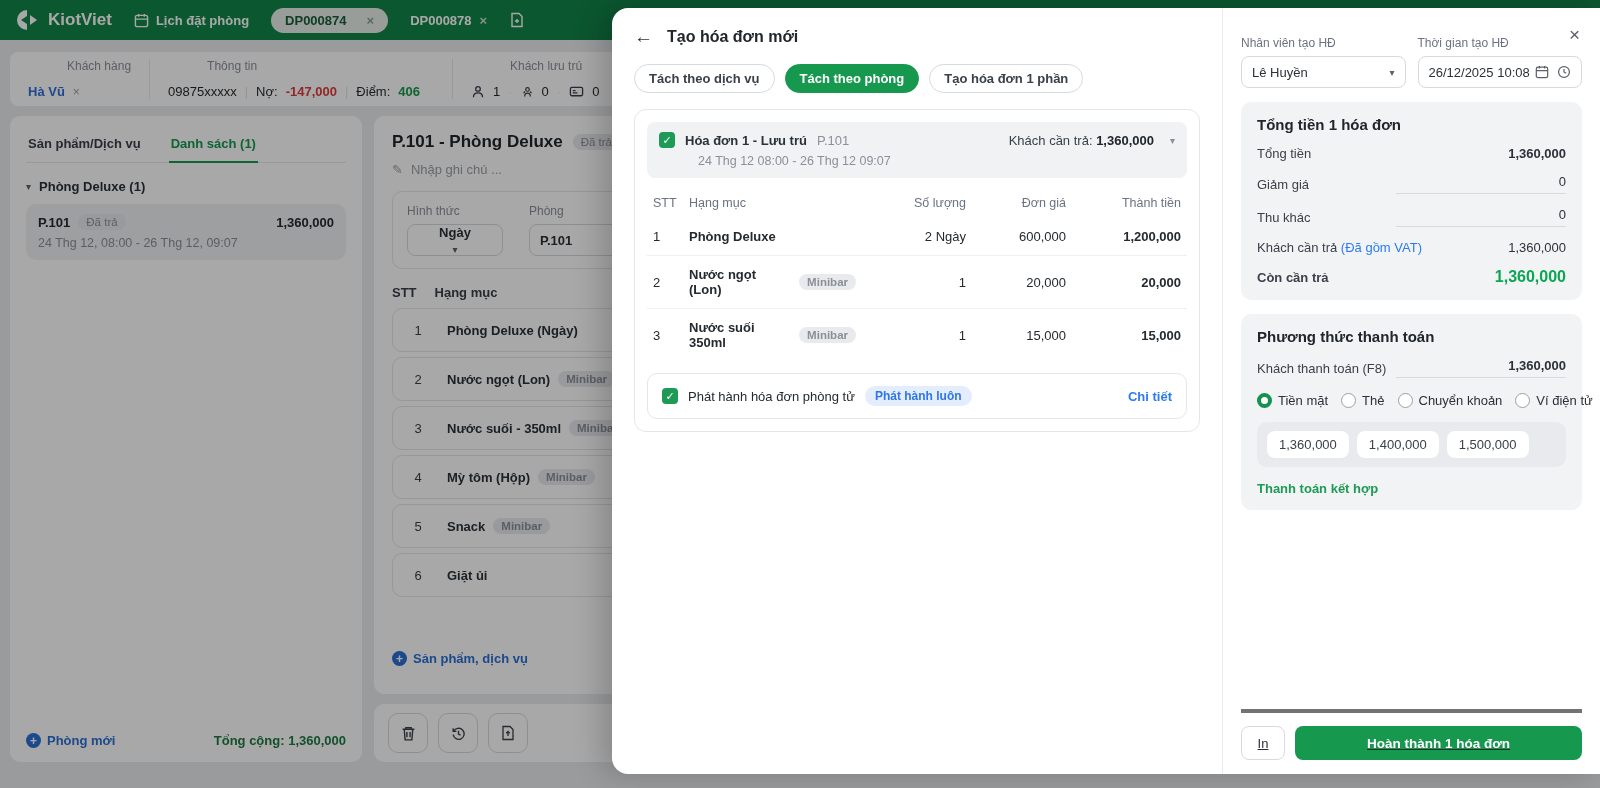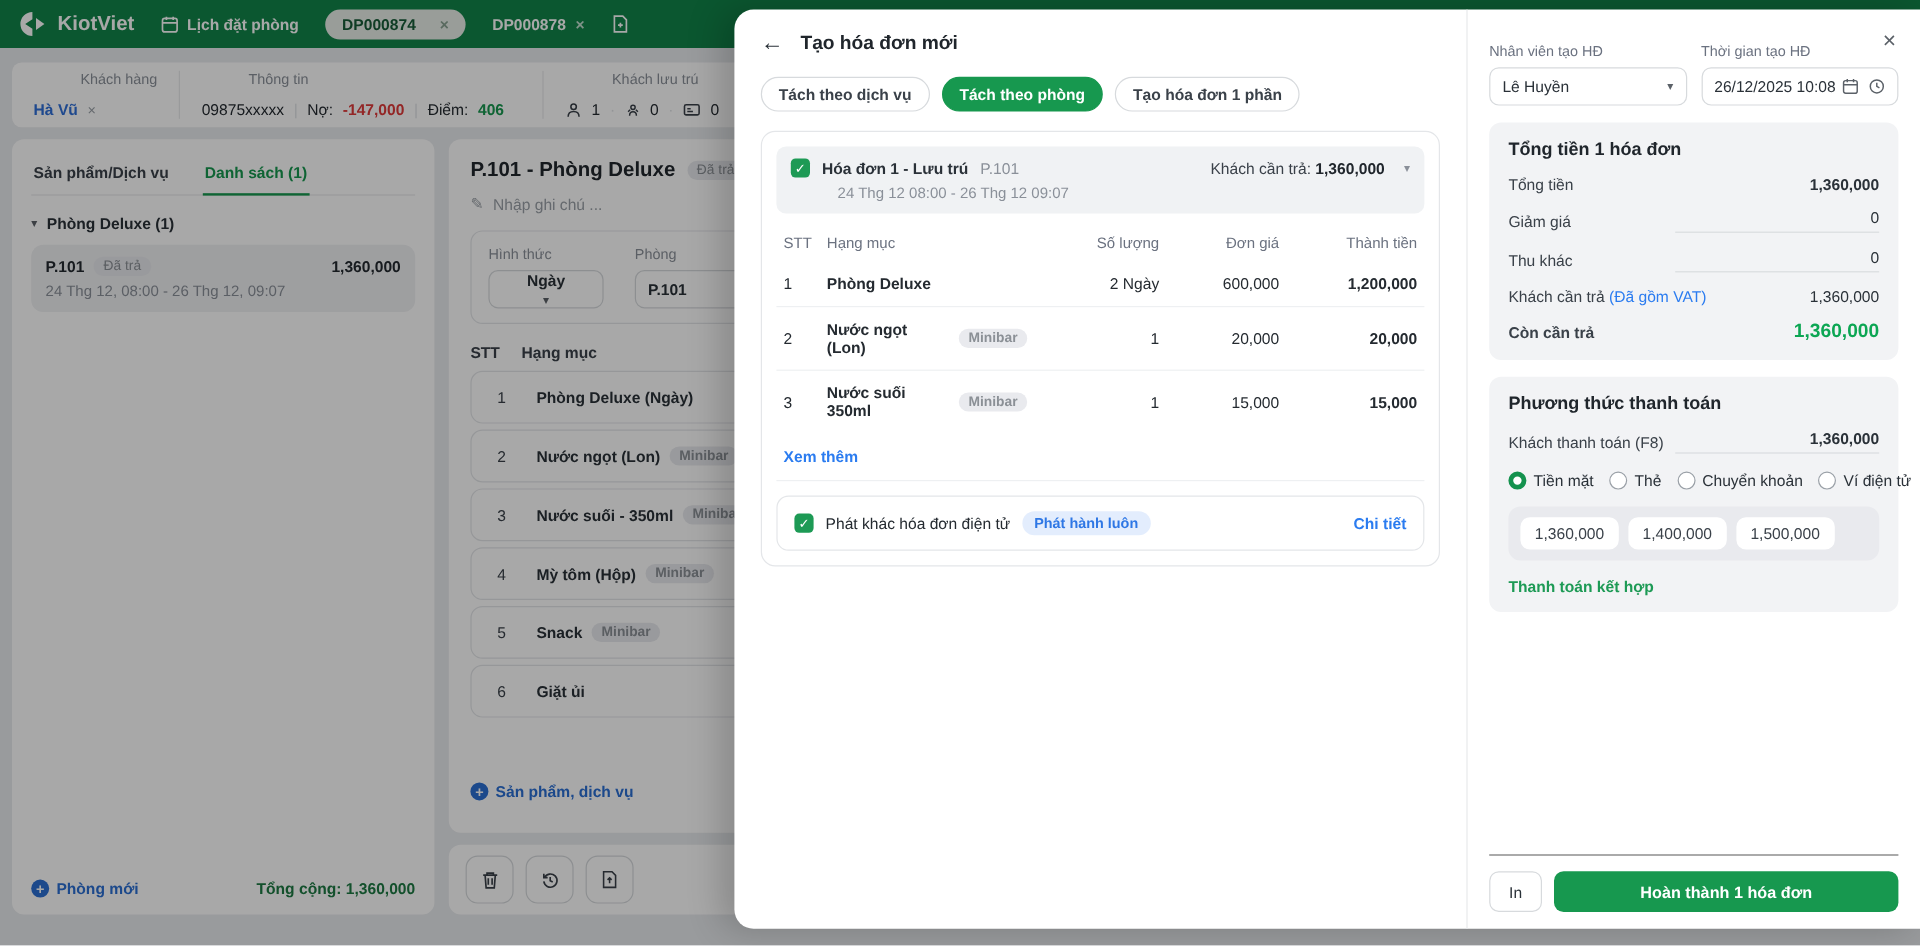--- a/index.html
+++ b/index.html
@@ -119,21 +119,21 @@
   .t-val.inp { border-bottom:1px solid #d9dcdf; min-width:170px; text-align:right; padding-bottom:4px; }
   .vat-blue { color:#2b7cf0; }
   .t-val.big-green { color:#0ca653; font-weight:bold; font-size:16px; }
   .radios { display:flex; align-items:center; gap:13px; margin-top:15px; flex-wrap:nowrap; }
   .radio { display:flex; align-items:center; gap:6px; color:#2a3138; white-space:nowrap; }
   .rdot { width:15px; height:15px; border-radius:50%; border:1.5px solid #9aa0a7; background:#fff; flex:none; }
   .radio.sel .rdot { border:4.5px solid #14924e; }
   .chips-wrap { background:#e9eaee; border-radius:10px; padding:9px 10px; margin-top:14px; display:flex; gap:8px; }
   .chip { background:#fff; border-radius:8px; padding:6px 12px; color:#3a4149; }
   .combo-link { color:#1d9a55; font-weight:bold; margin-top:14px; }
-  .side-footer { margin-top:auto; border-top:1px solid #737373; padding:13px 0 14px; display:flex; gap:10px; }
+  .side-footer { margin-top:auto; border-top:4px solid #737373; padding:13px 0 14px; display:flex; gap:10px;text-decoration:underline; }
   .btn-print { border:1px solid #d7dadd; border-radius:8px; background:#fff; min-width:44px; height:34px; display:flex; align-items:center; justify-content:center; color:#2a3138; font-size:13px; }
   .btn-complete { flex:1; background:#17984f; border-radius:8px; height:34px; display:flex; align-items:center; justify-content:center; color:#fff; font-weight:bold; font-size:13.5px; }
   svg { display:block; }
 </style>
 </head>
 <body>
 
 <div class="screen">
 
   <header class="topbar">
@@ -416,27 +416,26 @@
           <div class="trow">
             <span>3</span>
             <span class="tname">
                 <span>Nước suối 350ml</span>
                 <span class="badge">Minibar</span>
               </span>
             <span class="tc-r">1</span>
             <span class="tc-r">15,000</span>
             <span class="tc-r ttotal">15,000</span>
           </div>
-          <div class="see-more">Xem thêm</div>
         </div>
 
         <div class="einv-card">
           <div class="einv-l1">
             <span class="chk">✓</span>
-            <span>Phát khác hóa đơn điện tử</span>
+            <span>Phát hành hóa đơn phòng tử</span>
             <span class="badge-blue">Phát hành luôn</span>
             <span class="detail-link">Chi tiết</span>
           </div>
         </div>
       </div>
     </div>
 
     <div class="modal-side">
       <div class="side-fields">
         <div class="sf">

